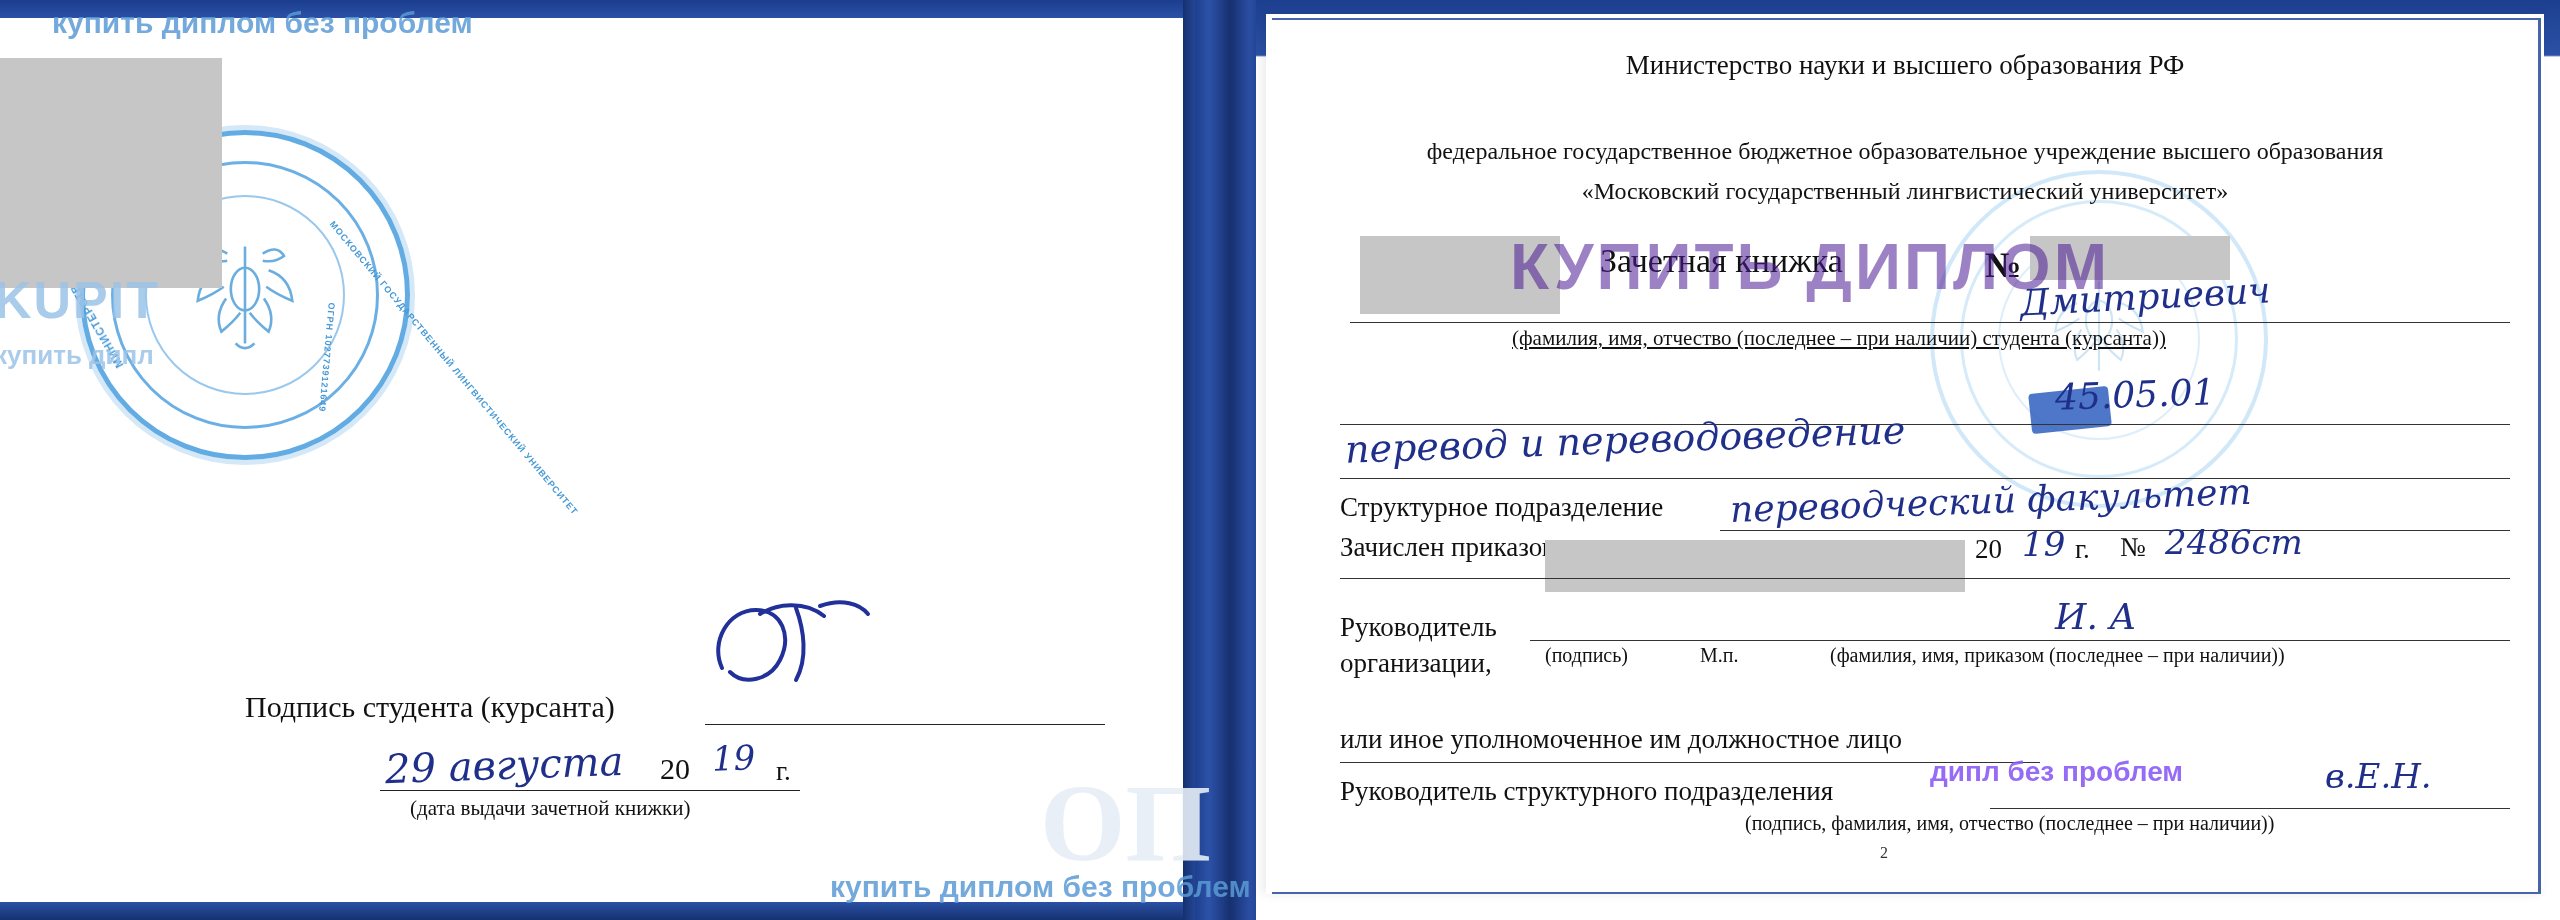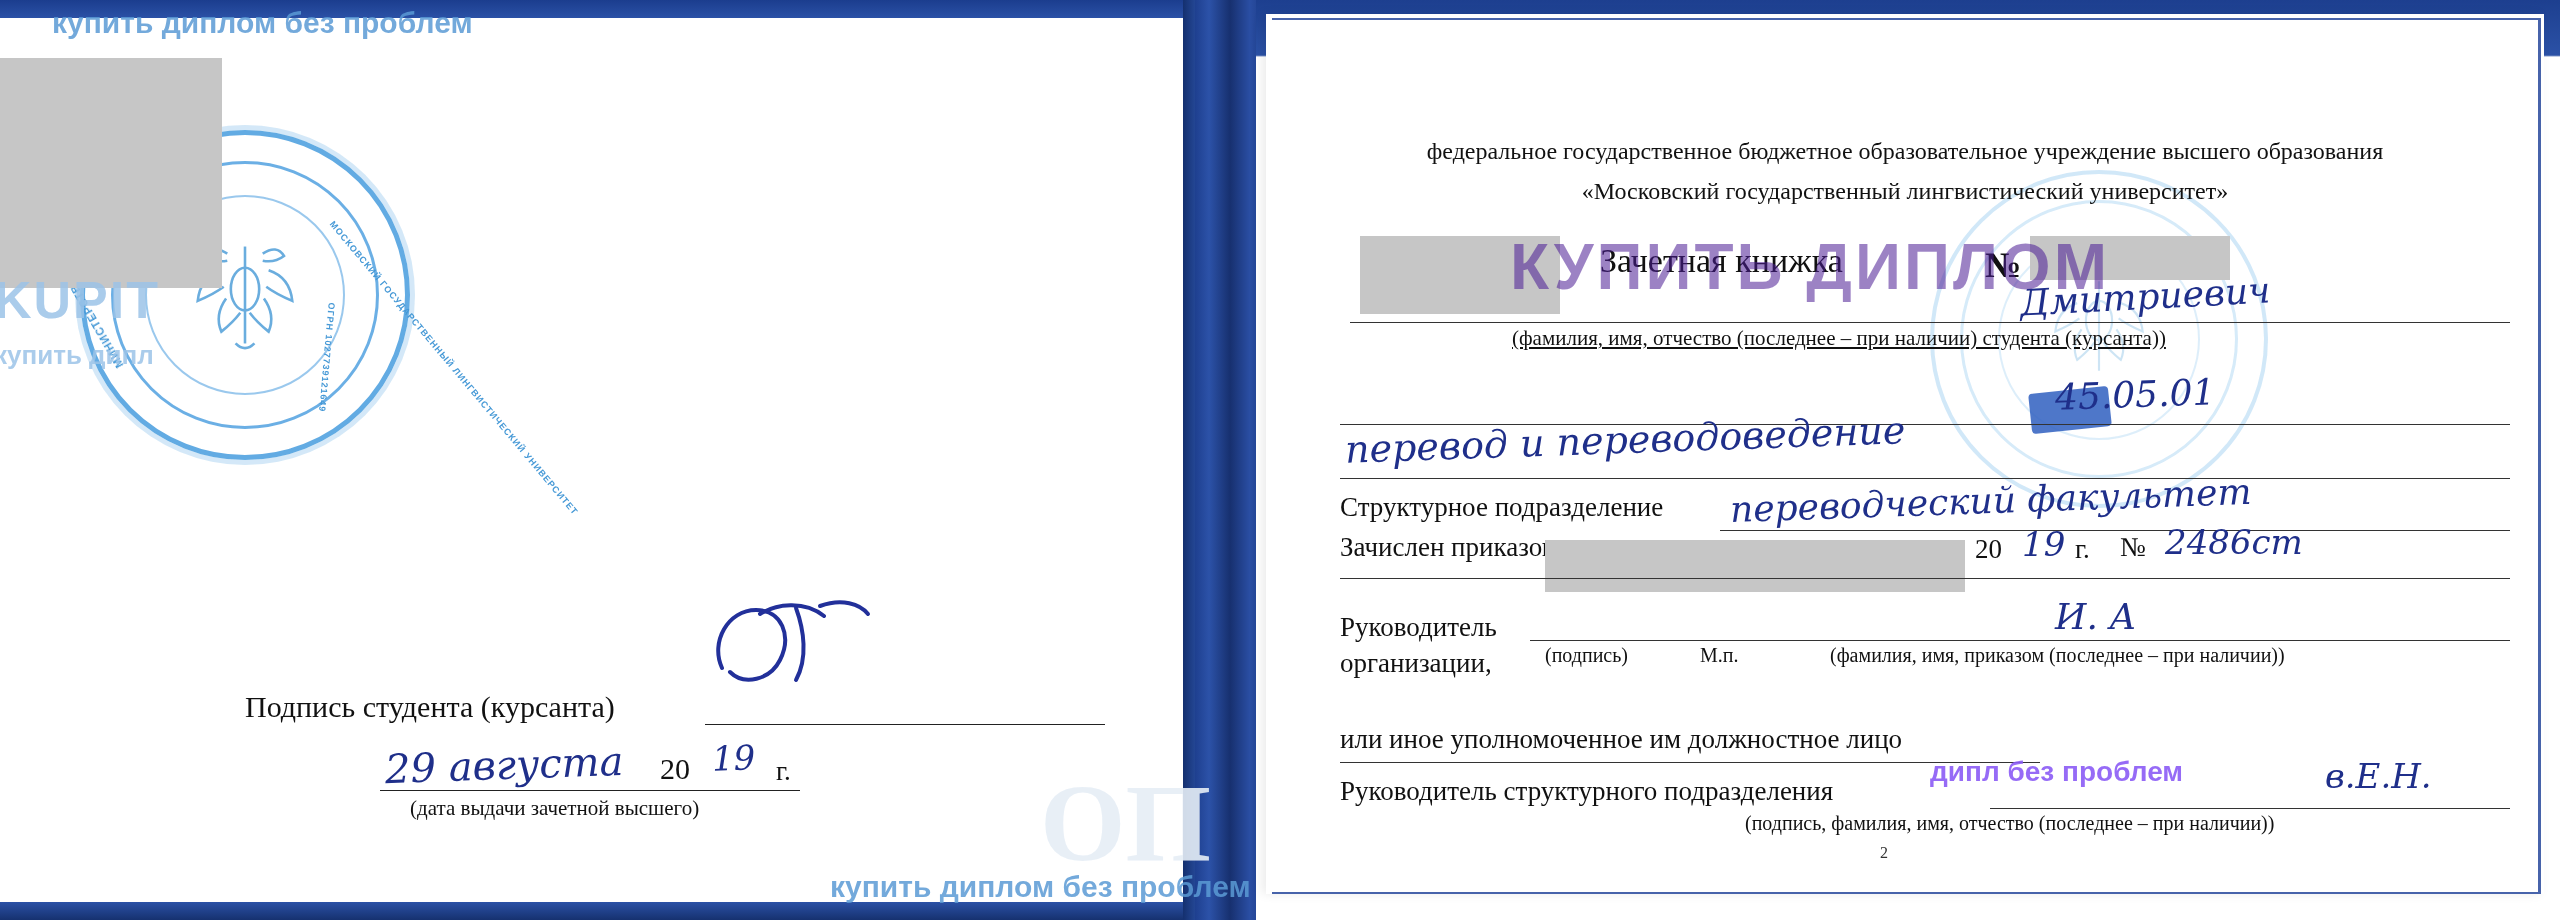--- a/index.html
+++ b/index.html
@@ -217,21 +217,21 @@
       <path d="M96 18 C104 40 108 68 96 90"></path>
       <path d="M120 16 C142 8 160 14 168 24"></path>
     </g>
   </svg>
 
   <div class="hand" style="left:385px;top:742px;">29 августа</div>
   <div class="lbl" style="left:660px;top:752px;font-size:30px;">20</div>
   <div class="hand hand-sm" style="left:712px;top:738px;">19</div>
   <div class="lbl" style="left:776px;top:756px;font-size:27px;">г.</div>
   <div class="sig-line" style="left:380px;top:790px;width:420px;"></div>
-  <div class="lbl" style="left:410px;top:796px;font-size:21px;">(дата выдачи зачетной высшего)</div>
+  <div class="lbl" style="left:410px;top:796px;font-size:21px;">(дата выдачи зачетной книжки)</div>
 
   <div class="binding-inner"></div>
   <div class="binding"></div>
 
   <div class="cover-right-outer"></div>
   <div class="right-page"></div>
   <div class="right-page-frame"></div>
 
   <div class="stamp2">
     <svg class="stamp2-eagle" viewBox="0 0 100 110">
@@ -240,20 +240,21 @@
         <path d="M30 34 q-18 6 -20 26 q14 -6 22 -12"></path>
         <path d="M70 34 q18 6 20 26 q-14 -6 -22 -12"></path>
         <path d="M34 58 q-10 14 -4 28 q10 -8 16 -16"></path>
         <path d="M66 58 q10 14 4 28 q-10 -8 -16 -16"></path>
         <ellipse cx="50" cy="50" rx="12" ry="18"></ellipse>
       </g>
     </svg>
   </div>
   <div class="stamp-blue-blob"></div>
 
+  <div class="r center" style="left:1300px;top:50px;width:1210px;font-size:27px;">Министерство науки и высшего образования РФ</div>
   <div class="r center" style="left:1300px;top:138px;width:1210px;font-size:24px;">федеральное государственное бюджетное образовательное учреждение высшего образования</div>
   <div class="r center" style="left:1300px;top:178px;width:1210px;font-size:24px;">«Московский государственный лингвистический университет»</div>
 
   <div class="r" style="left:1600px;top:242px;font-size:34px;font-weight:400;">Зачетная книжка</div>
   <div class="r" style="left:1985px;top:244px;font-size:36px;font-weight:700;">№</div>
   <div class="redact" style="left:2030px;top:236px;width:200px;height:44px;"></div>
   <div class="redact" style="left:1360px;top:236px;width:200px;height:78px;"></div>
 
   <div class="rhand" style="left:2020px;top:276px;font-size:36px;transform:rotate(-3deg);">Дмитриевич</div>
   <div class="rline" style="left:1350px;top:322px;width:1160px;"></div>

